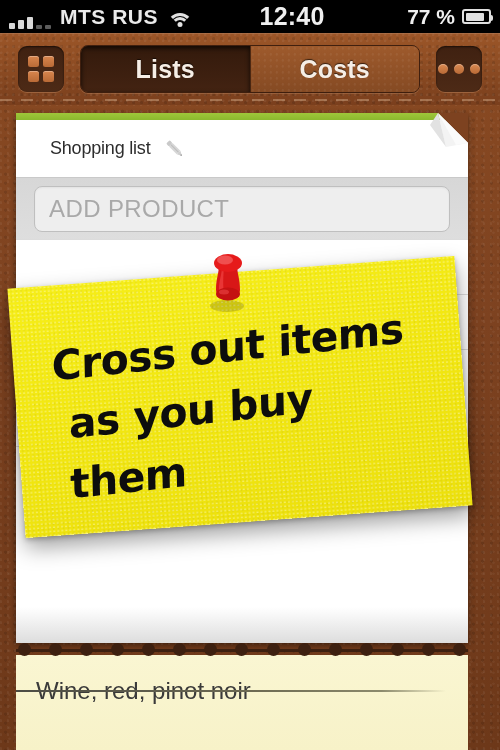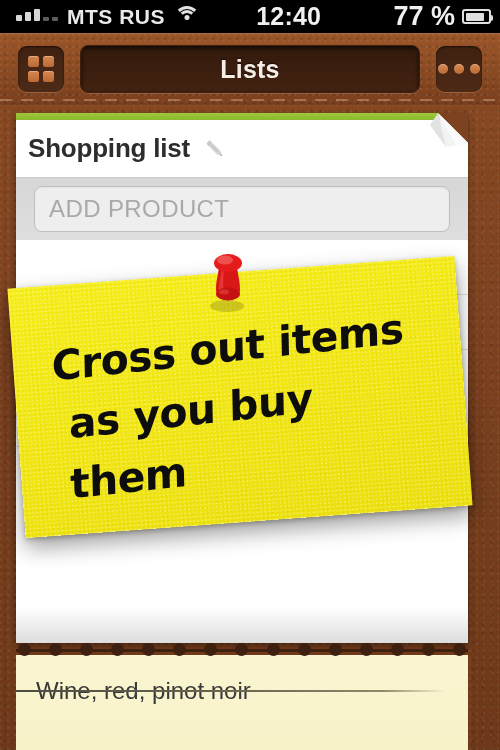--- a/index.html
+++ b/index.html
@@ -26,23 +26,23 @@
     left: 0; top: 0;
     width: 500px; height: 33px;
     background: #000;
     color: #e9e9e9;
     display: flex;
     align-items: center;
     z-index: 60;
   }
   .sb-left {
     display: flex;
-    align-items: flex-start;
+    align-items: flex-end;
     gap: 9px;
-    padding-left: 16px;
+    padding-left: 9px;
     flex: 0 0 auto;
   }
   .signal {
     display: flex;
     align-items: flex-end;
     gap: 3px;
     height: 16px;
   }
   .signal i {
     display: block;
@@ -92,21 +92,21 @@
     margin-left: -14px;
   }
   .sb-right {
     display: flex;
     align-items: center;
     gap: 7px;
     padding-right: 9px;
     flex: 0 0 auto;
   }
   .battpct {
-    font-size: 27px;
+    font-size: 21px;
     font-weight: bold;
     color: #f0f0f0;
   }
   .battery {
     position: relative;
     width: 29px; height: 15px;
     border: 2px solid #e0e0e0;
     border-radius: 3px;
     box-sizing: border-box;
   }
@@ -256,23 +256,23 @@
   }
   .card-head {
     position: absolute;
     left: 0; top: 7px;
     width: 100%; height: 57px;
     display: flex;
     align-items: center;
     background: #fff;
   }
   .card-title {
-    margin-left: 12px;
-    font-size: 26px;
-    font-weight: bold;
+    margin-left: 34px;
+    font-size: 18px;
+    font-weight: normal;
     color: #2d2d2d;
     letter-spacing: -0.2px;
   }
   .pencil {
     margin-left: 12px;
     width: 26px; height: 26px;
     position: relative;
     display: inline-block;
   }
 
@@ -467,20 +467,21 @@
         <span class="grid-icon">
           <i></i>
             <i></i>
             <i></i>
             <i></i>
         </span>
       </div>
 
       <div class="segmented">
         <div class="seg active">Lists</div>
+        <div class="seg inactive">Costs</div>
       </div>
 
       <div class="tb-btn tb-right">
         <span class="dots-icon">
           <i></i>
             <i></i>
             <i></i>
         </span>
       </div>
 

